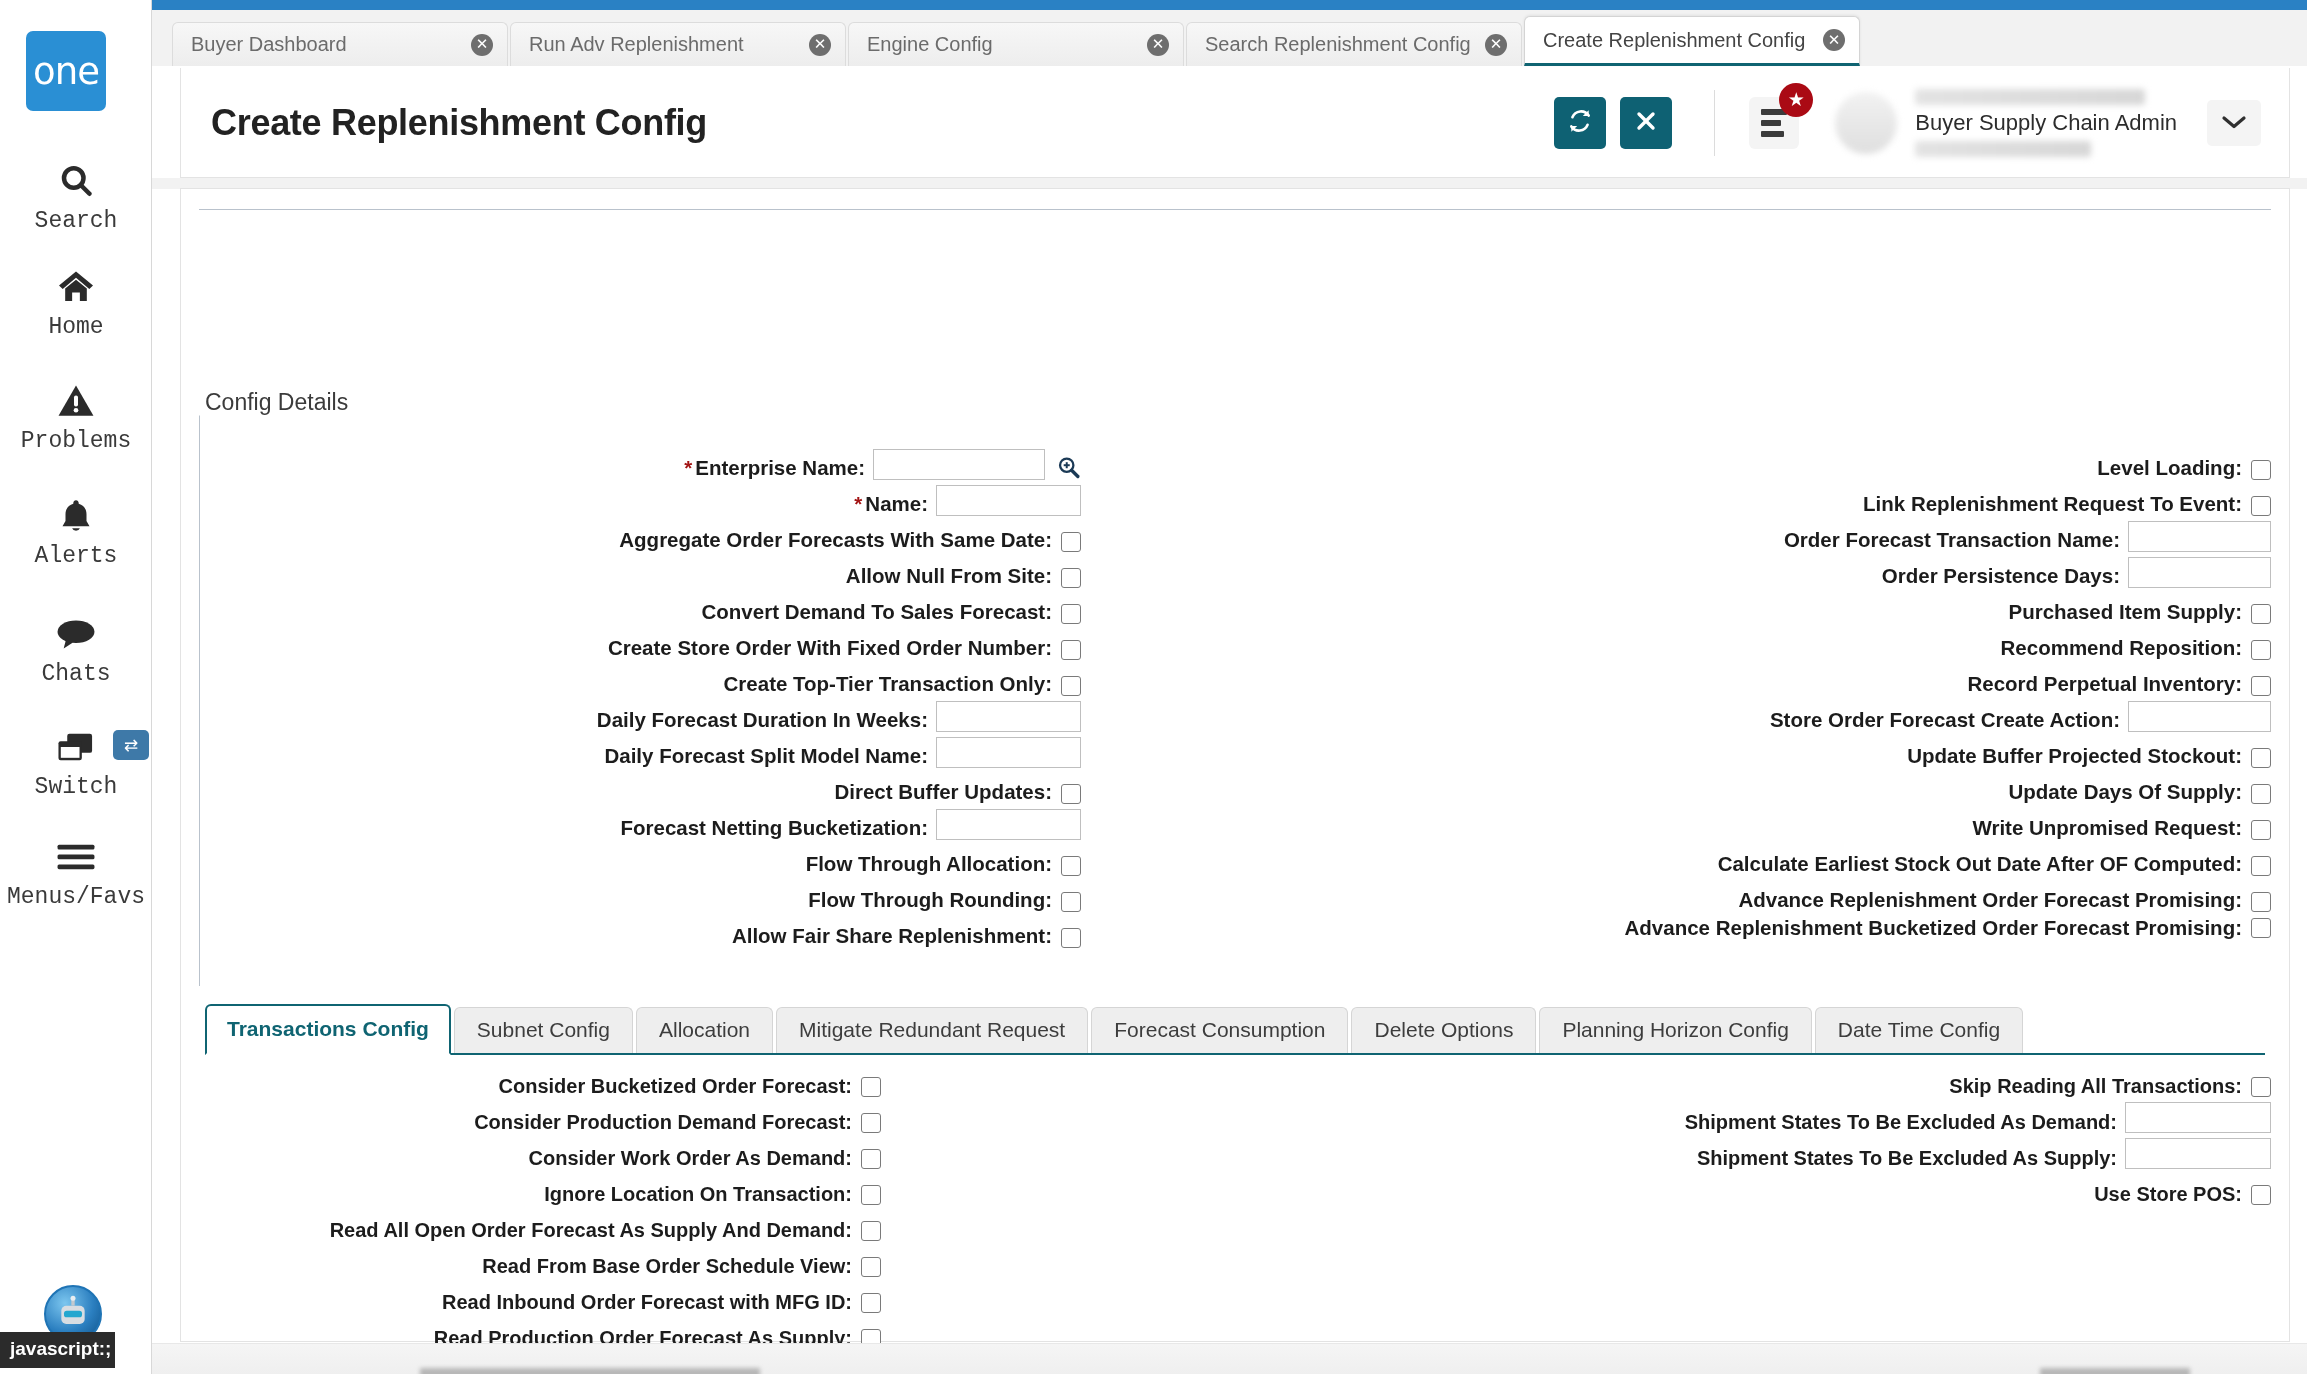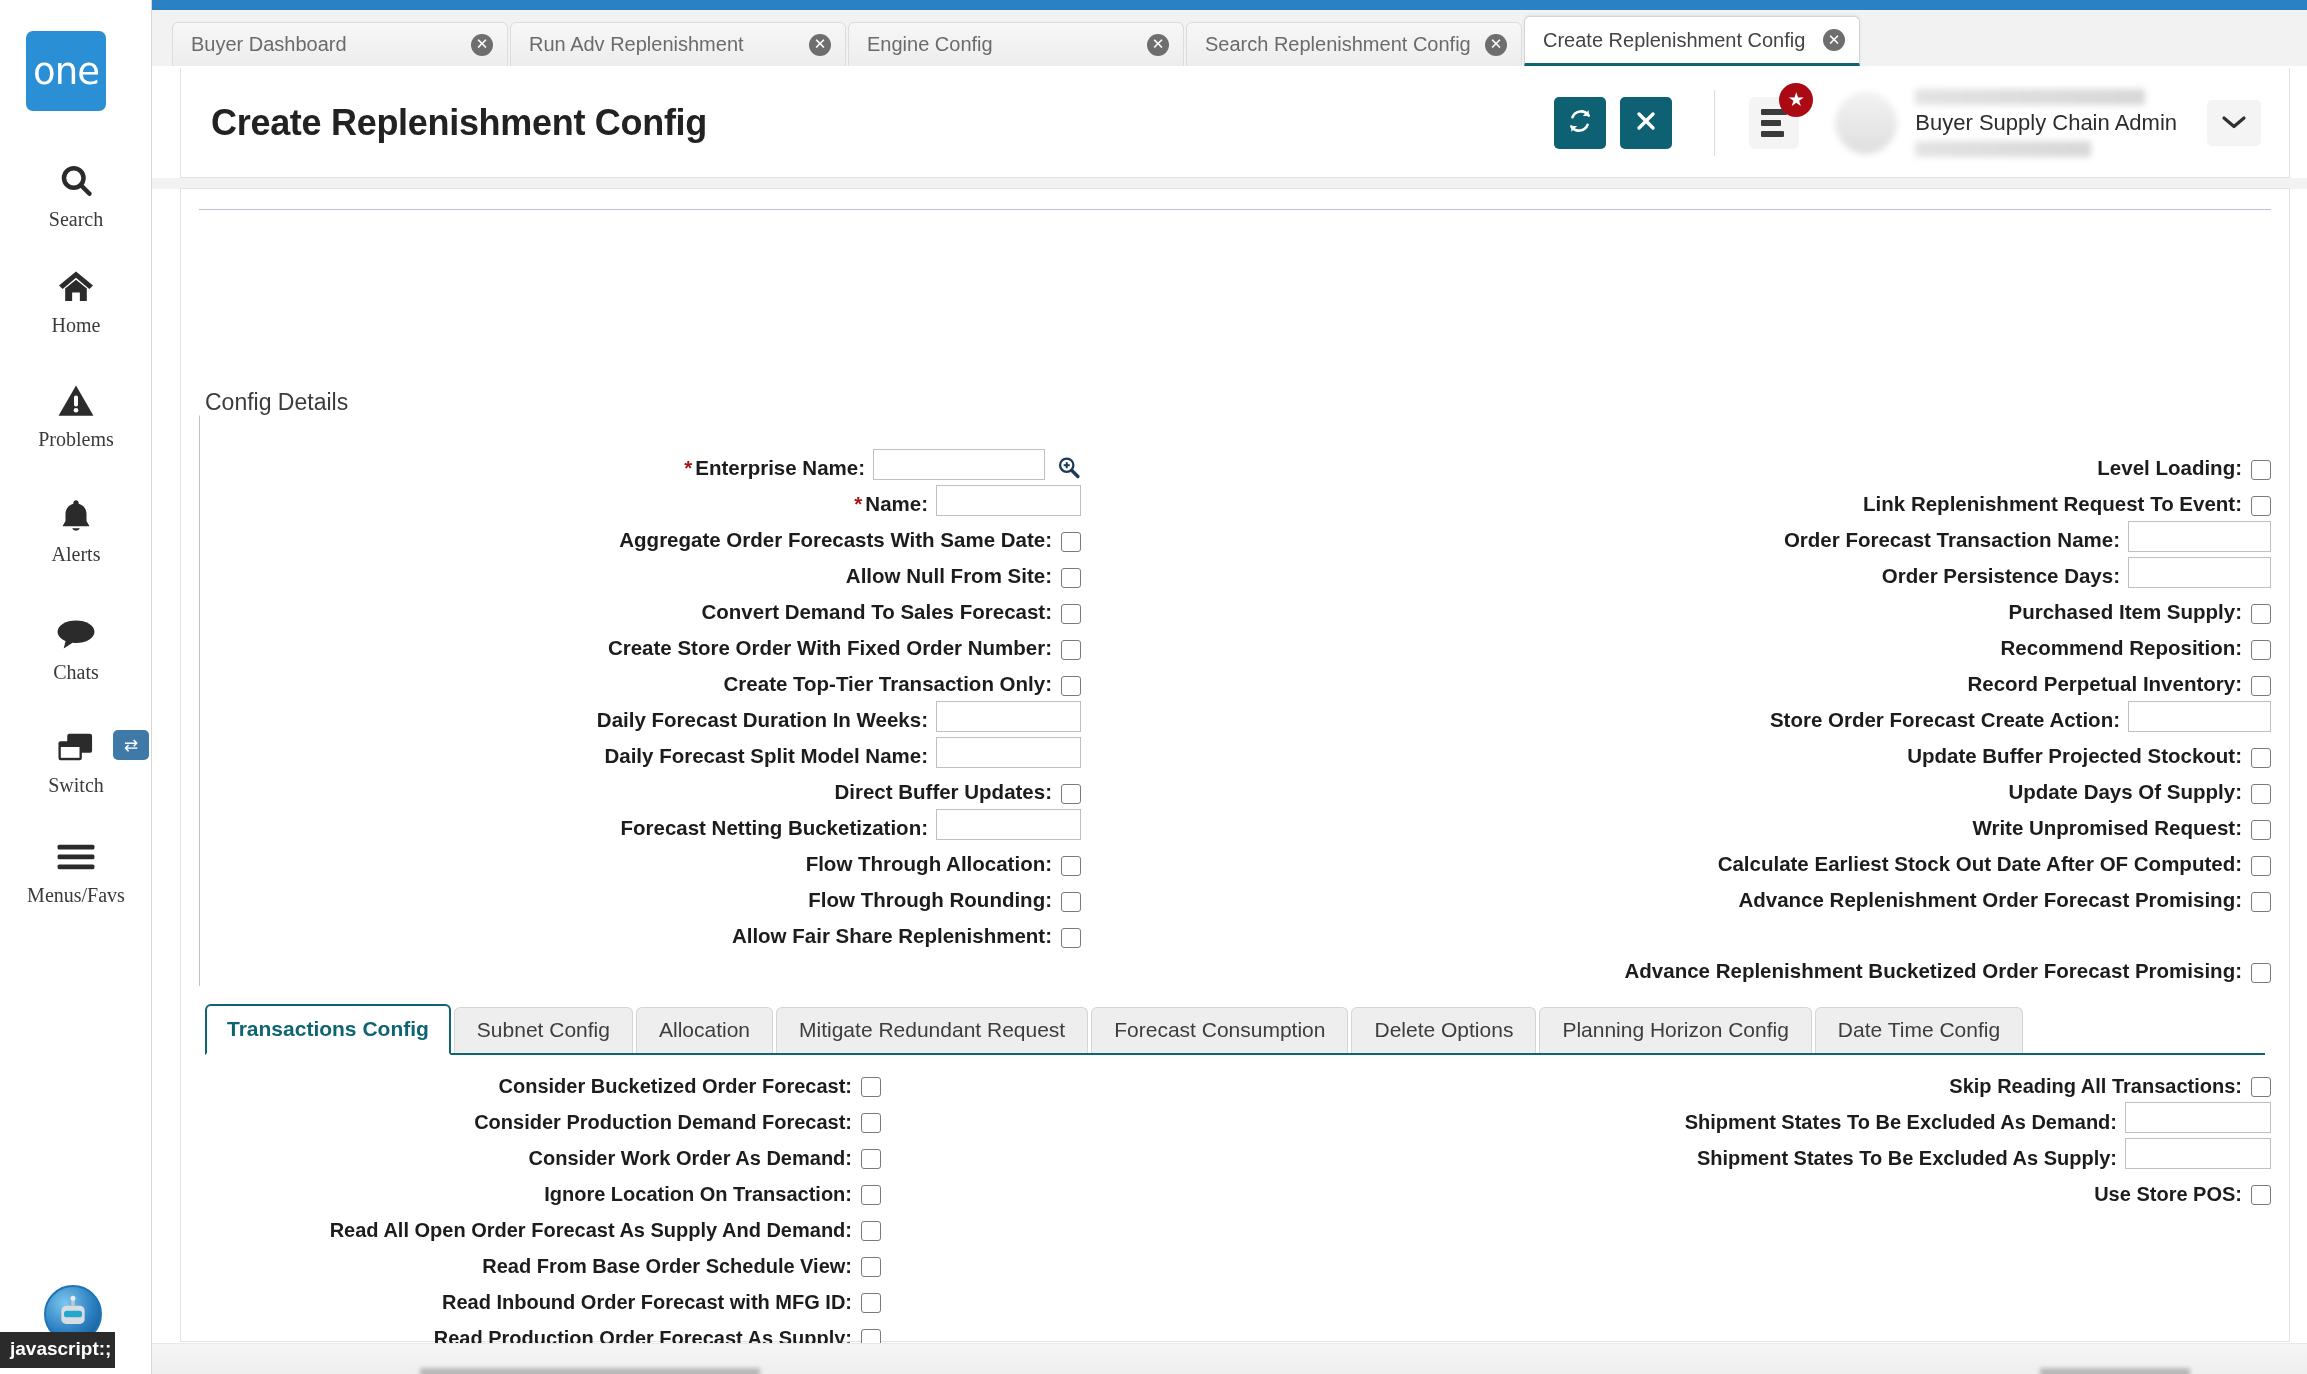--- a/index.html
+++ b/index.html
@@ -34,22 +34,22 @@
     position: absolute; left: 0; width: 152px;
     display: flex; flex-direction: column;
     align-items: center; gap: 6px;
     cursor: pointer;
   }
   .rail-item .rail-icon {
     height: 42px; display: flex; align-items: center; justify-content: center;
     color: #2b2b2b;
   }
   .rail-item .rail-label {
-    font-size: 20px; color: #3a3a3a;
-    font-family: Liberation Serif, serif;
+    font-size: 23px; color: #3a3a3a;
+    font-family: Liberation Mono, monospace;
     white-space: nowrap;
   }
   #rail-search   { top: 160px; }
   #rail-home     { top: 266px; }
   #rail-problems { top: 380px; }
   #rail-alerts   { top: 495px; }
   #rail-chats    { top: 613px; }
   #rail-switch   { top: 726px; }
   #rail-menus    { top: 836px; }
 
@@ -628,21 +628,21 @@
       <div class="fcheck"></div>
     </div>
     <div class="frow">
       <div class="flabel">Calculate Earliest Stock Out Date After OF Computed:</div>
       <div class="fcheck"></div>
     </div>
     <div class="frow">
       <div class="flabel">Advance Replenishment Order Forecast Promising:</div>
       <div class="fcheck"></div>
     </div>
-    <div class="frow" style="height:52px; align-items:flex-end; margin-top:19px">
+    <div class="frow" style="height:52px; align-items:flex-start; margin-top:4px">
       <div class="flabel wrap">Advance Replenishment Bucketized Order Forecast Promising:</div>
       <div class="fcheck" style="margin-top:2px"></div>
     </div>
   </div>
 
   <div id="inner-tabs">
     <div class="itab active">Transactions Config</div>
     <div class="itab">Subnet Config</div>
     <div class="itab">Allocation</div>
     <div class="itab">Mitigate Redundant Request</div>

